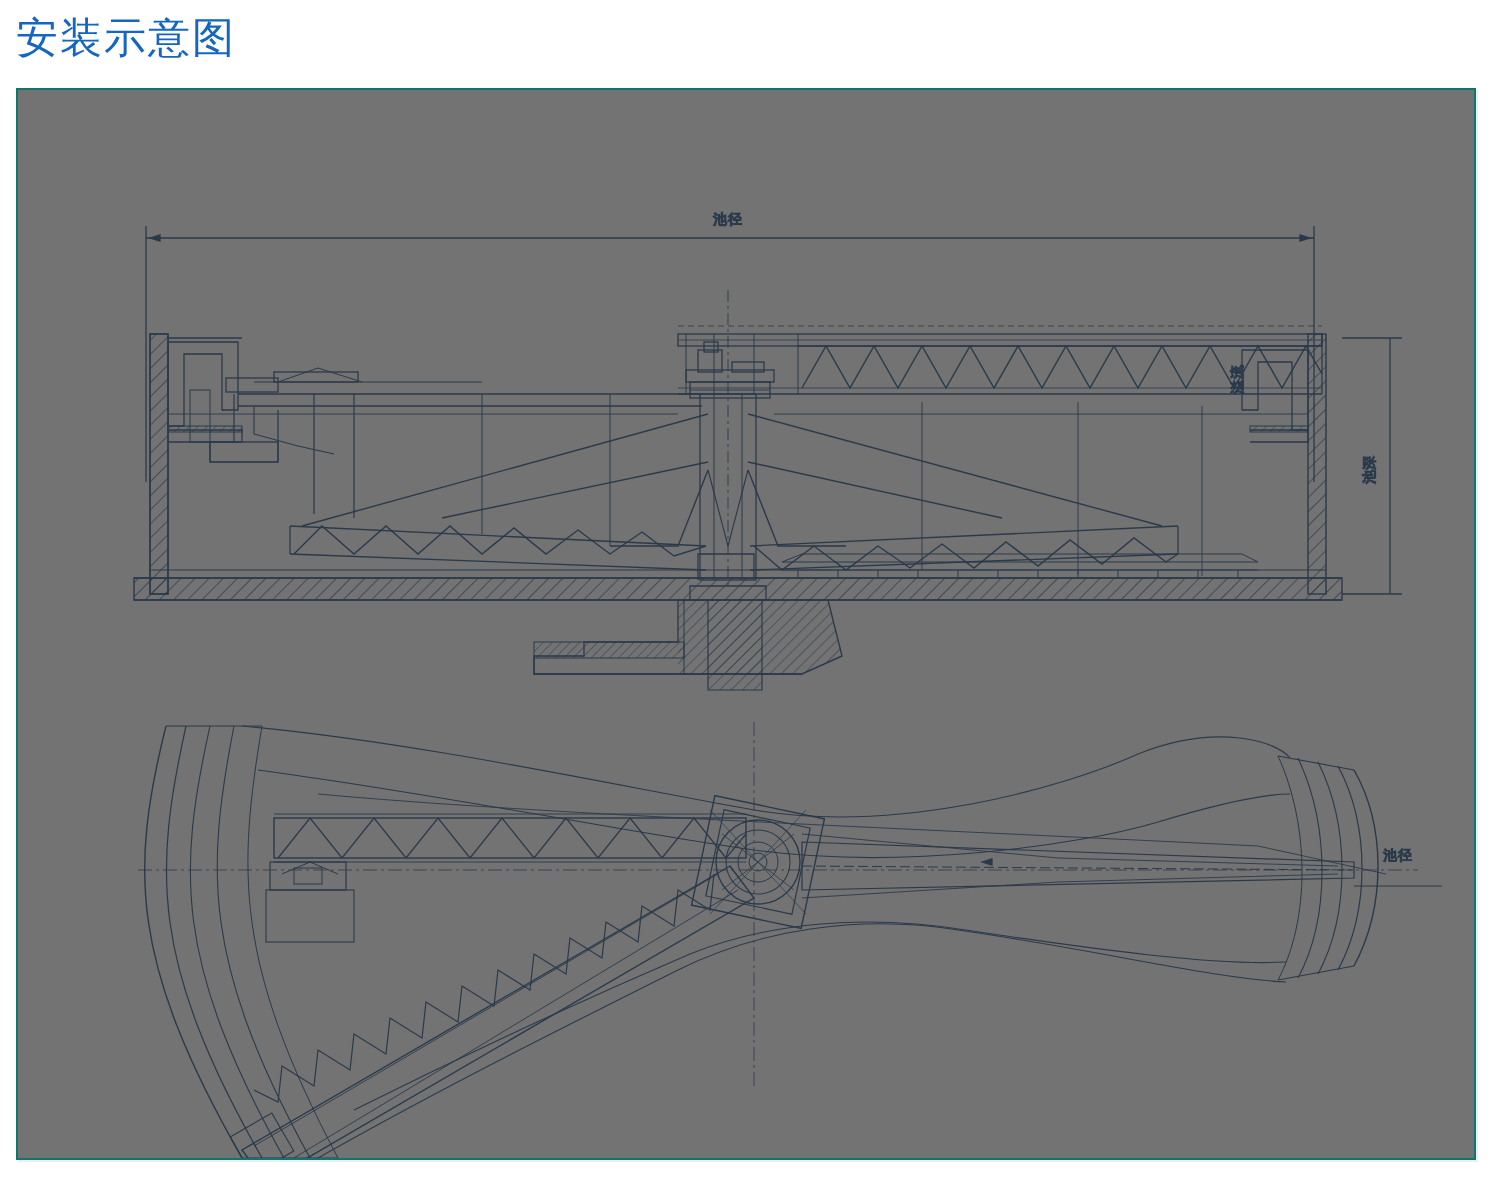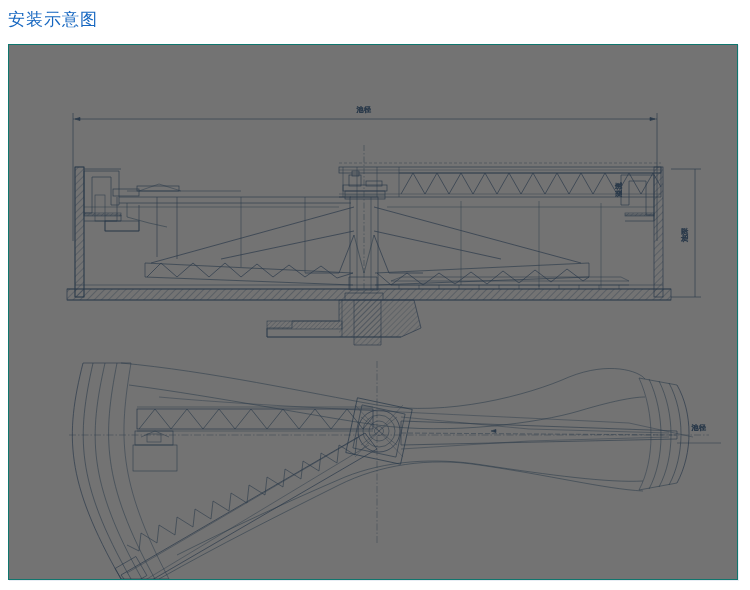--- a/index.html
+++ b/index.html
@@ -6,21 +6,21 @@
   body{
     width:750px;height:590px;
     background:#ffffff;
     font-family:"DejaVu Sans","Liberation Sans",sans-serif;
     overflow:hidden;
     position:relative;
   }
   #page-title{
     position:absolute;
     left:8px; top:9px;
-    font-size:17px;
+    font-size:21px;
     line-height:20px;
     letter-spacing:1px;
     color:#1566c0;
     font-weight:500;
     white-space:nowrap;
   }
   #drawing-panel{
     position:absolute;
     left:8px; top:44px;
     width:728px; height:534px;

